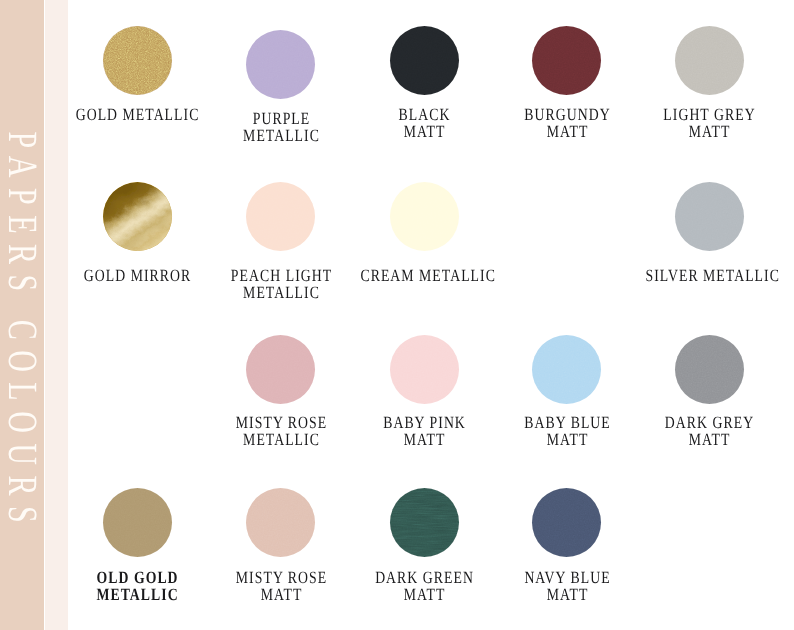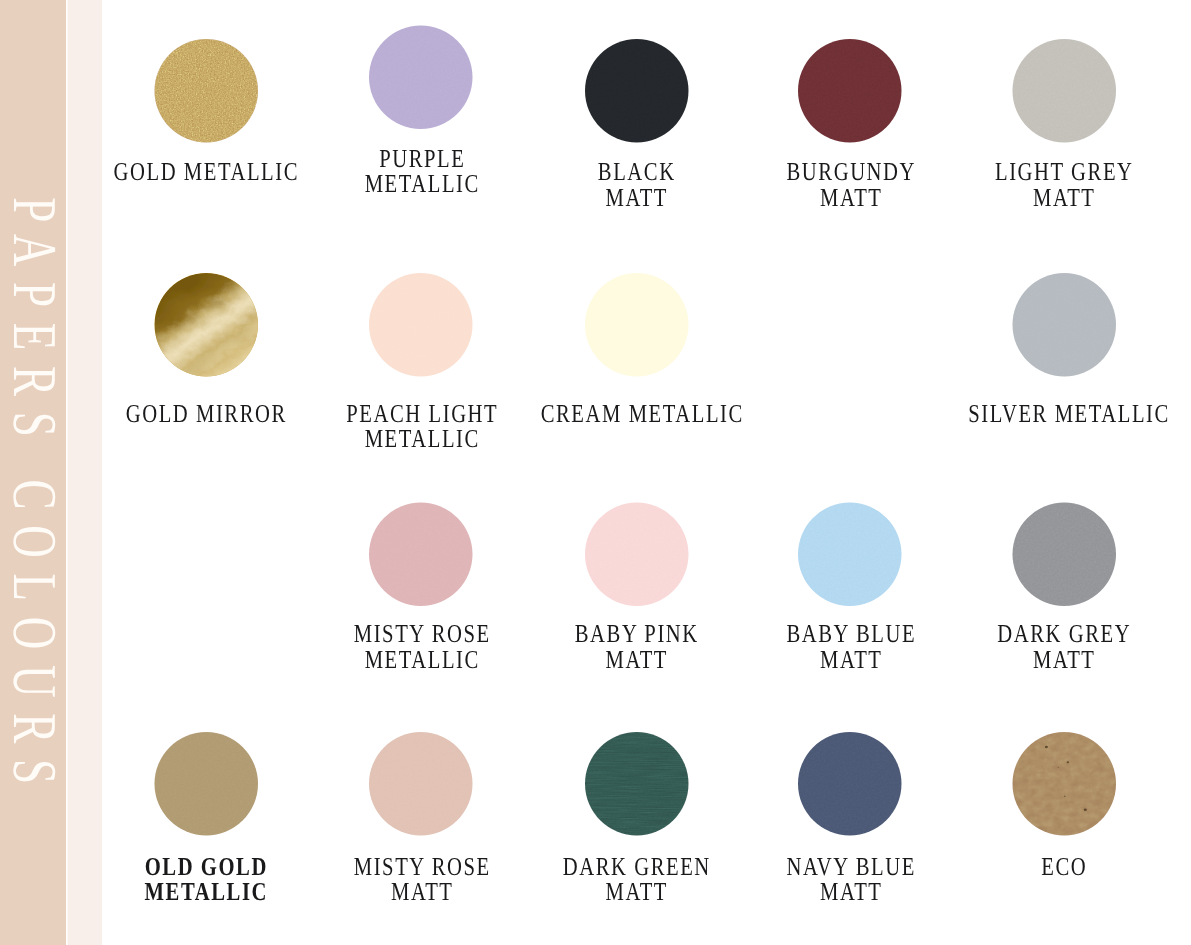--- a/index.html
+++ b/index.html
@@ -127,21 +127,21 @@
   </div>
   <div class="grid" id="grid">
       <div class="cell" style="left: 137.4px; top: 26.4px;">
         <div class="swatch" style="background: rgb(185, 148, 84);">
           <div class="tex tex-fine"></div>
         </div>
         <div class="label" style="color: rgb(25, 25, 27); margin-top: 10.6px;">
           <span class="ln">GOLD METALLIC</span>
         </div>
       </div>
-      <div class="cell" style="left: 280.9px; top: 17px; text-align: center;">
+      <div class="cell" style="left: 280.9px; top: 30px; text-align: center;">
         <div class="swatch" style="background: rgb(186, 173, 212);">
           <div class="tex tex-flat"></div>
         </div>
         <div class="label" style="color: rgb(25, 25, 27); margin-top: 10.6px;">
           <span class="ln">PURPLE</span>
           <span class="ln">METALLIC</span>
         </div>
       </div>
       <div class="cell" style="left: 424.2px; top: 26.4px;">
         <div class="swatch" style="background: rgb(35, 39, 43);">
@@ -274,29 +274,14 @@
       </div>
       <div class="cell" style="left: 566.6px; top: 488px;">
         <div class="swatch" style="background: rgb(74, 87, 115);">
           <div class="tex tex-matt"></div>
         </div>
         <div class="label" style="color: rgb(25, 25, 27); margin-top: 12.2px;">
           <span class="ln">NAVY BLUE</span>
           <span class="ln">MATT</span>
         </div>
       </div>
-      <div class="cell" style="left: 709.4px; top: 488px;">
-        <div class="swatch" style="background: rgb(167, 133, 94);">
-          <div class="tex tex-kraft"></div>
-          <svg class="tex" width="69" height="69" viewBox="0 0 69 69">
-            <ellipse cx="22.6" cy="10" rx="1" ry="0.9" fill="#4b3a20" opacity="0.8"></ellipse>
-            <ellipse cx="36.9" cy="20.2" rx="0.8" ry="0.7" fill="#4b3a20" opacity="0.75"></ellipse>
-            <ellipse cx="34.8" cy="42.9" rx="0.6" ry="0.55" fill="#4b3a20" opacity="0.6"></ellipse>
-            <ellipse cx="48.5" cy="51.8" rx="1" ry="0.85" fill="#4b3a20" opacity="0.8"></ellipse>
-            <ellipse cx="30.5" cy="23.6" rx="0.5" ry="0.45" fill="#4b3a20" opacity="0.4"></ellipse>
-          </svg>
-        </div>
-        <div class="label" style="color: rgb(25, 25, 27); margin-top: 12.2px;">
-          <span class="ln">ECO</span>
-        </div>
-      </div>
     </div>
 </div>
 
 </body></html>

